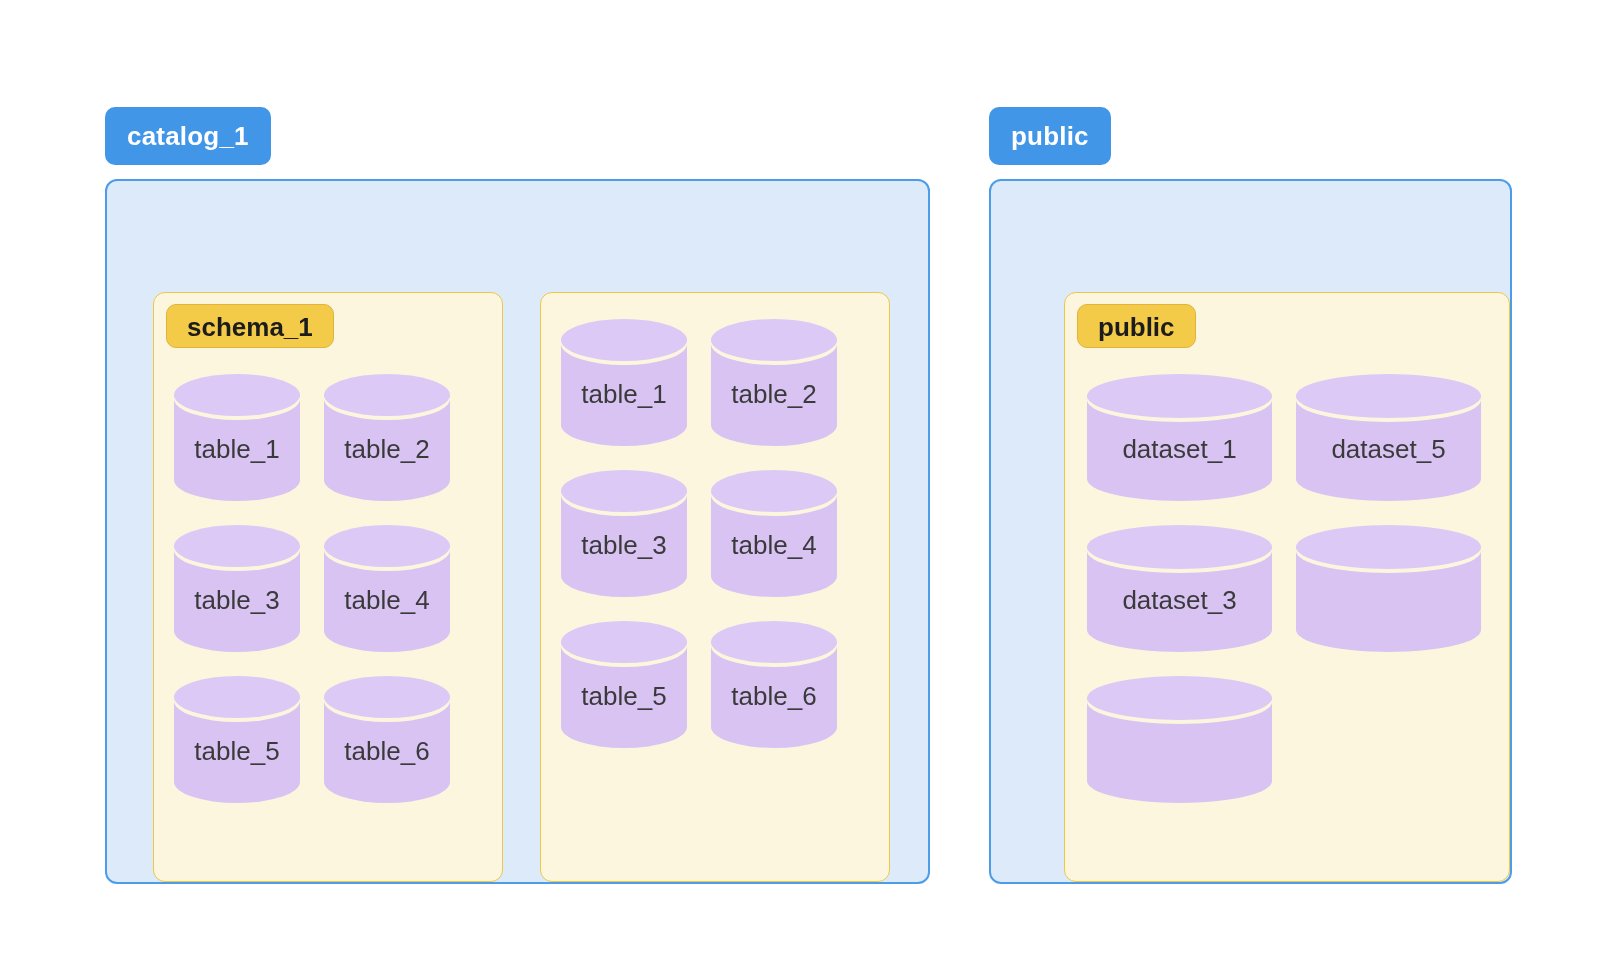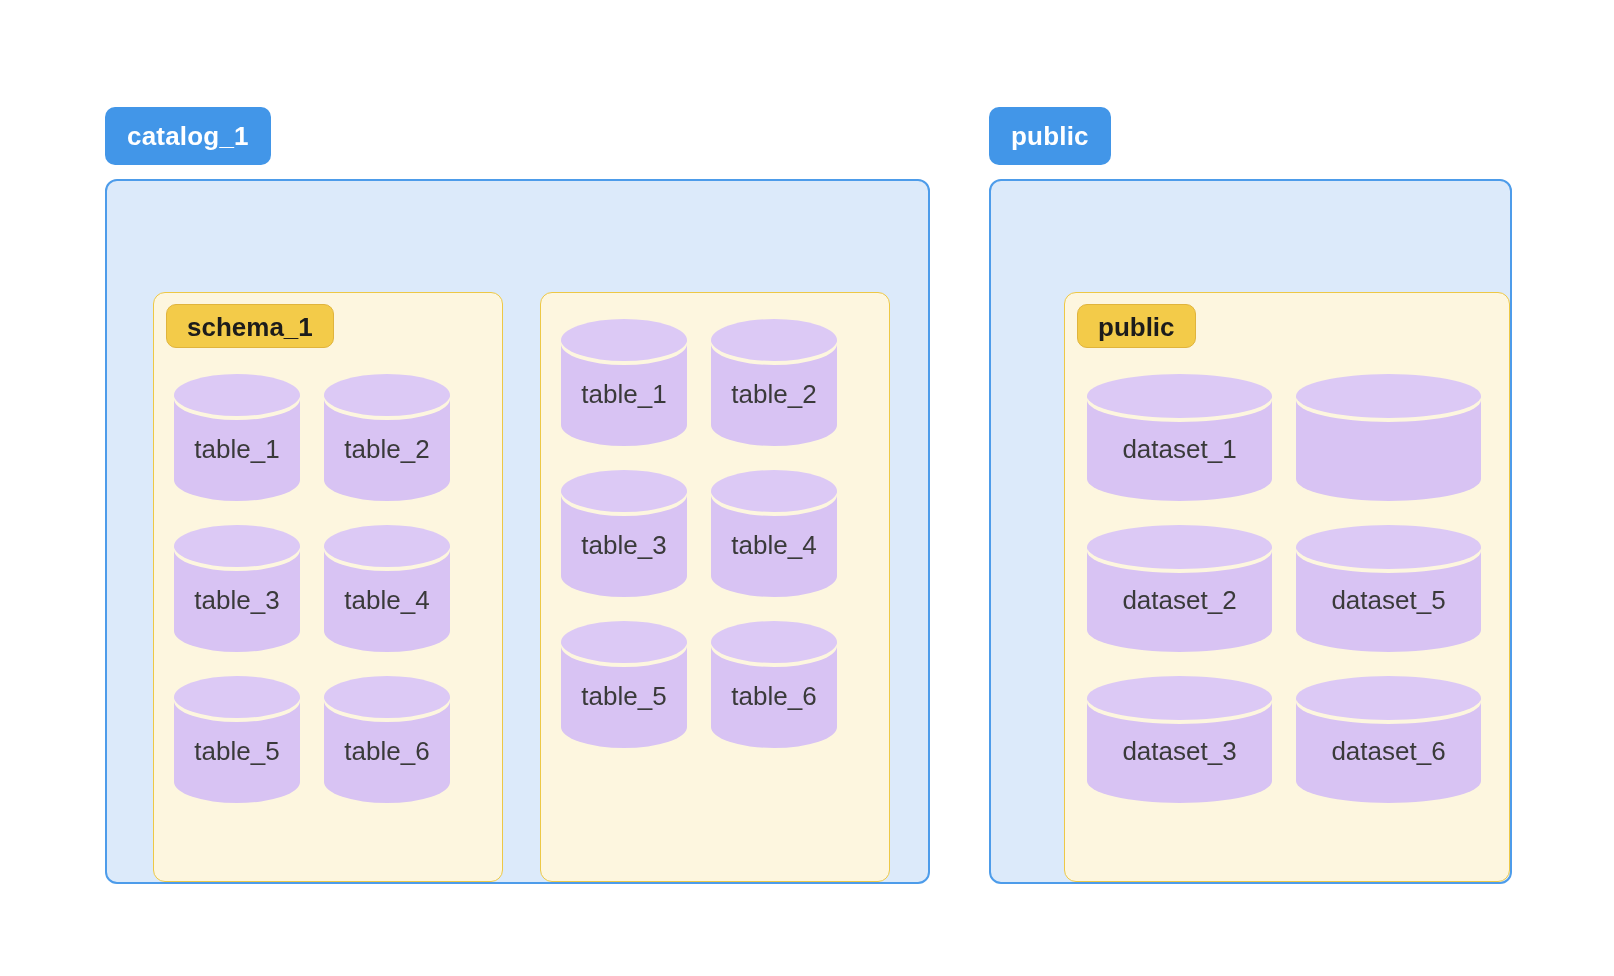--- a/index.html
+++ b/index.html
@@ -220,25 +220,20 @@
     <div class="container">
   <div class="schema-box wide">
     <div class="schema-badge">public</div>
     <div class="cyl-grid">
   <div class="cyl">
     <div class="cyl-top"></div>
     <div class="cyl-body"></div>
     <div class="cyl-label">dataset_1</div>
   </div>
 
-  <div class="cyl">
-    <div class="cyl-top"></div>
-    <div class="cyl-body"></div>
-    <div class="cyl-label">dataset_2</div>
-  </div>
 
   <div class="cyl">
     <div class="cyl-top"></div>
     <div class="cyl-body"></div>
     <div class="cyl-label">dataset_3</div>
   </div>
 
   <div class="cyl">
     <div class="cyl-top"></div>
     <div class="cyl-body"></div>
@@ -246,19 +241,18 @@
 
   <div class="cyl">
     <div class="cyl-top"></div>
     <div class="cyl-body"></div>
     <div class="cyl-label">dataset_5</div>
   </div>
 
   <div class="cyl">
     <div class="cyl-top"></div>
     <div class="cyl-body"></div>
-    <div class="cyl-label">dataset_6</div>
   </div>
 </div>
   </div>
 </div>
   </div>
 </div>
 
 </body></html>

